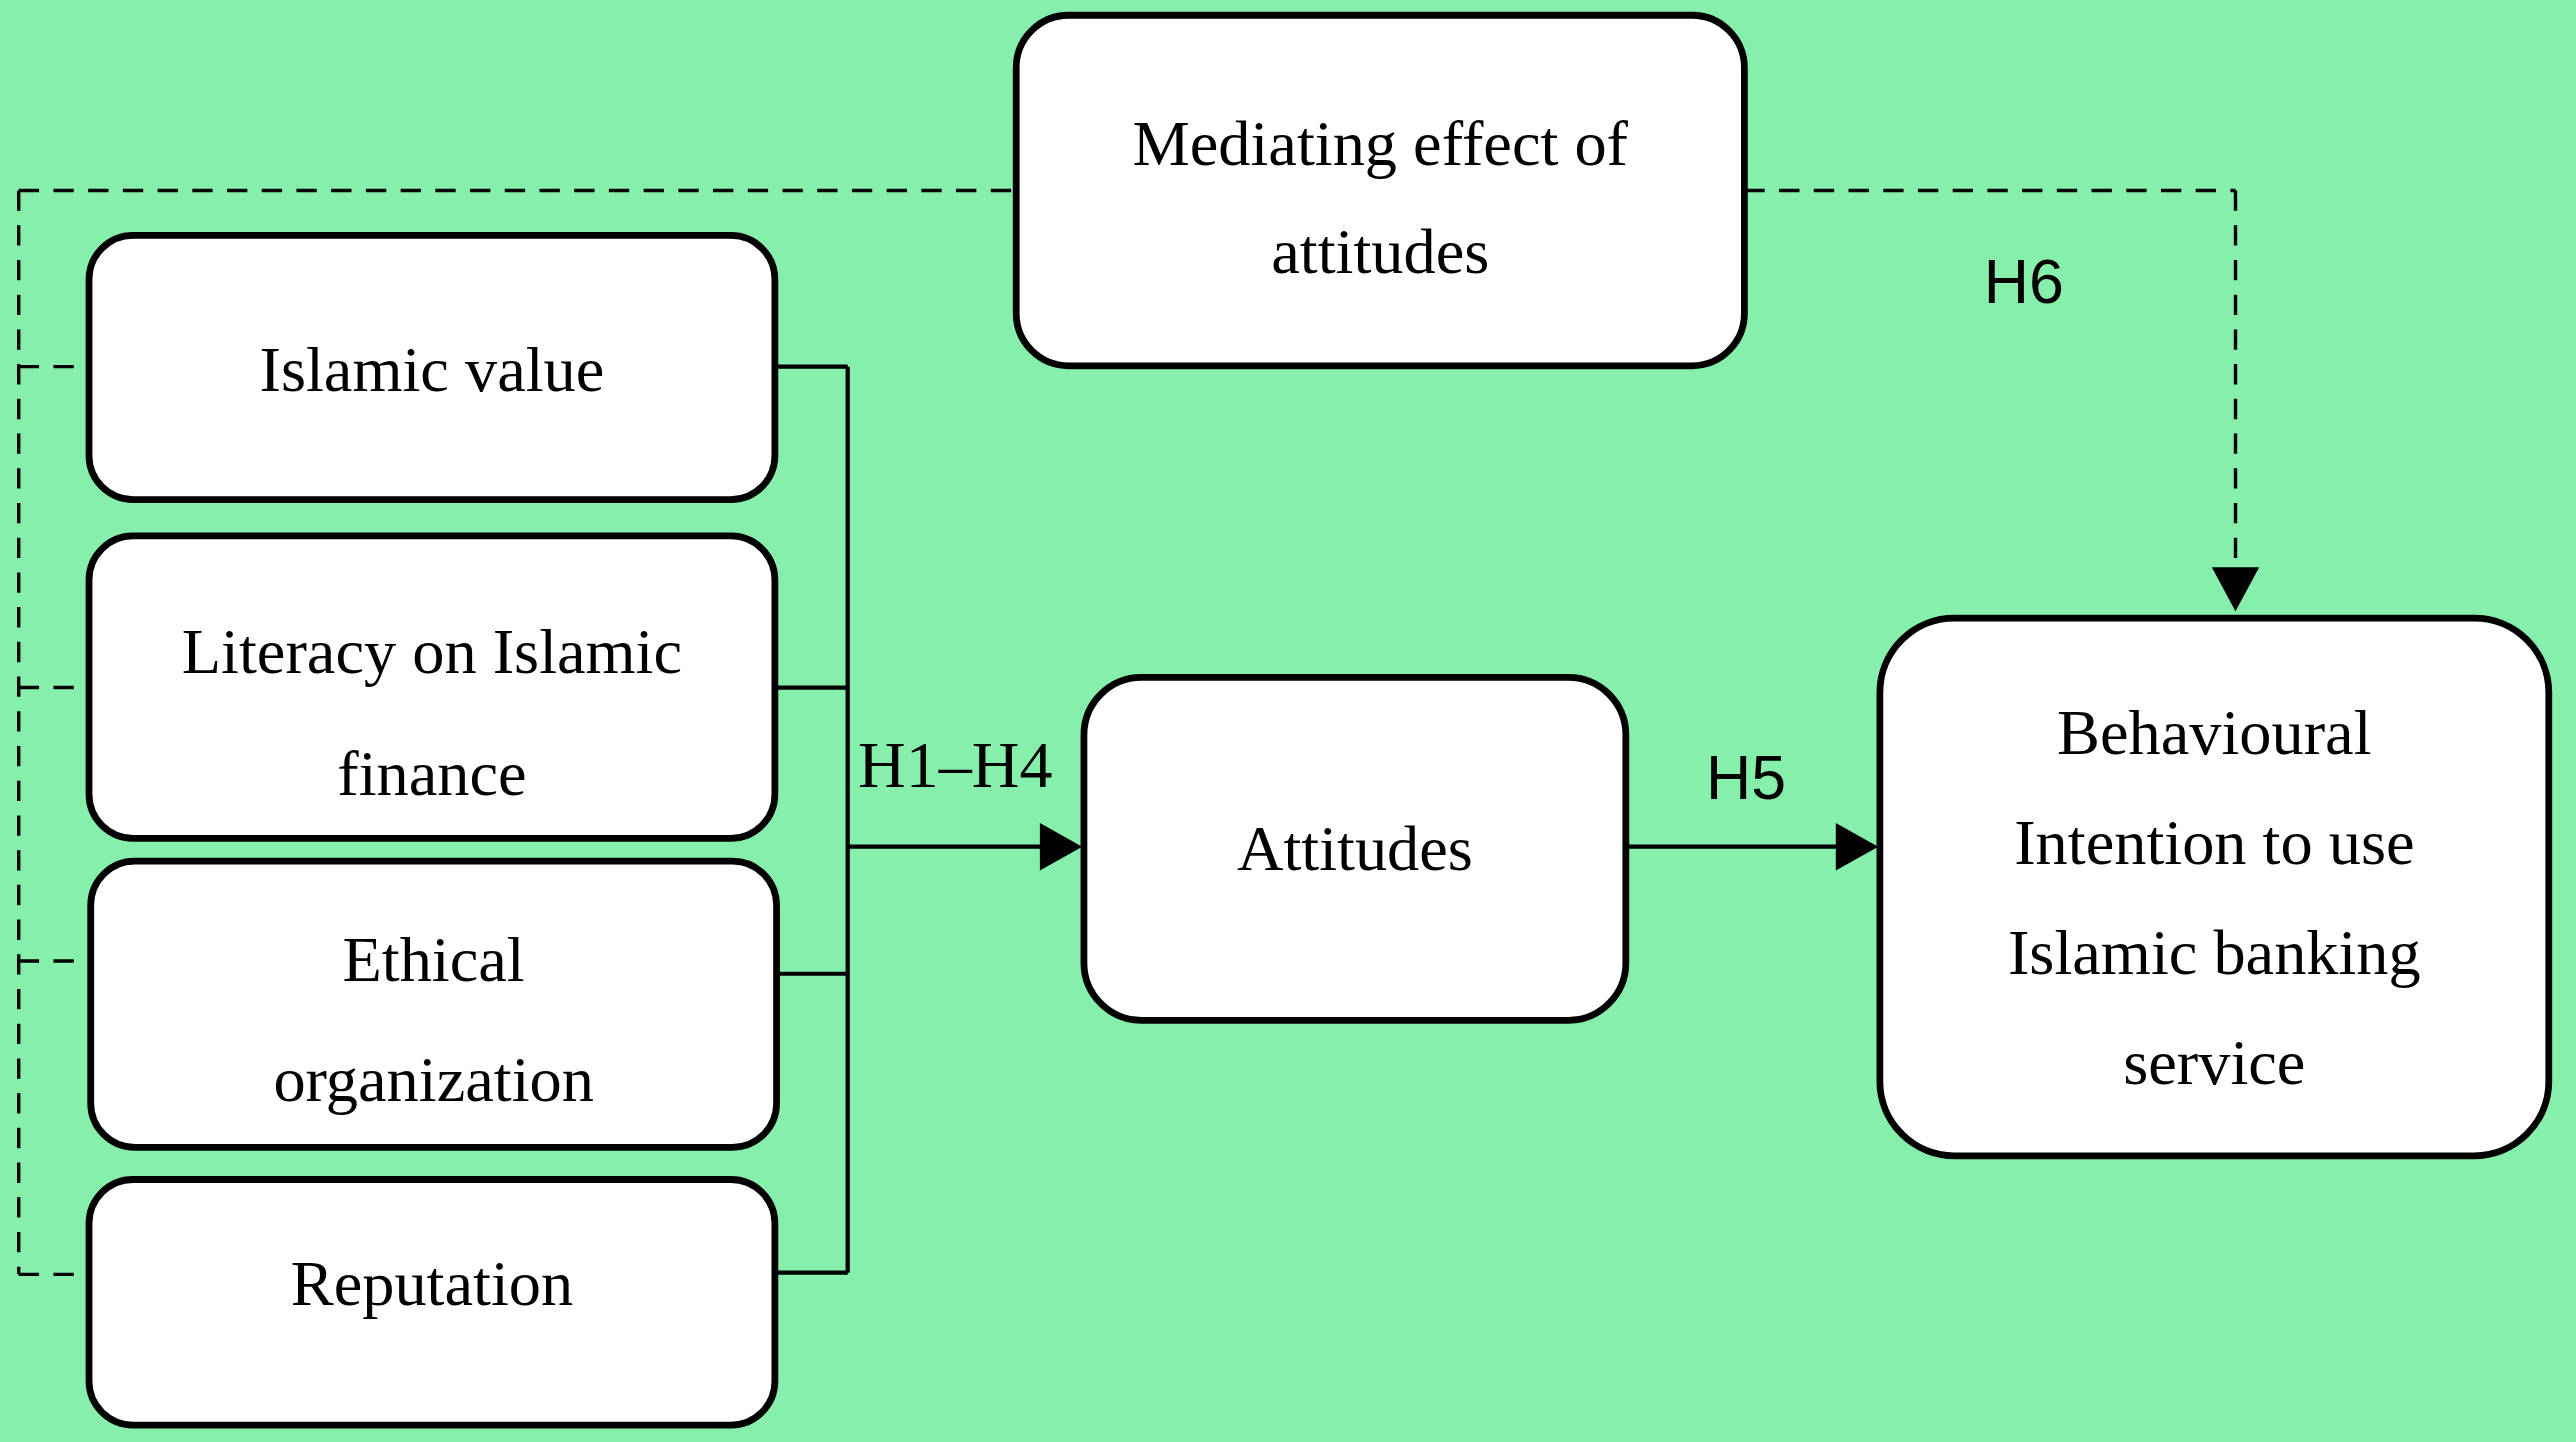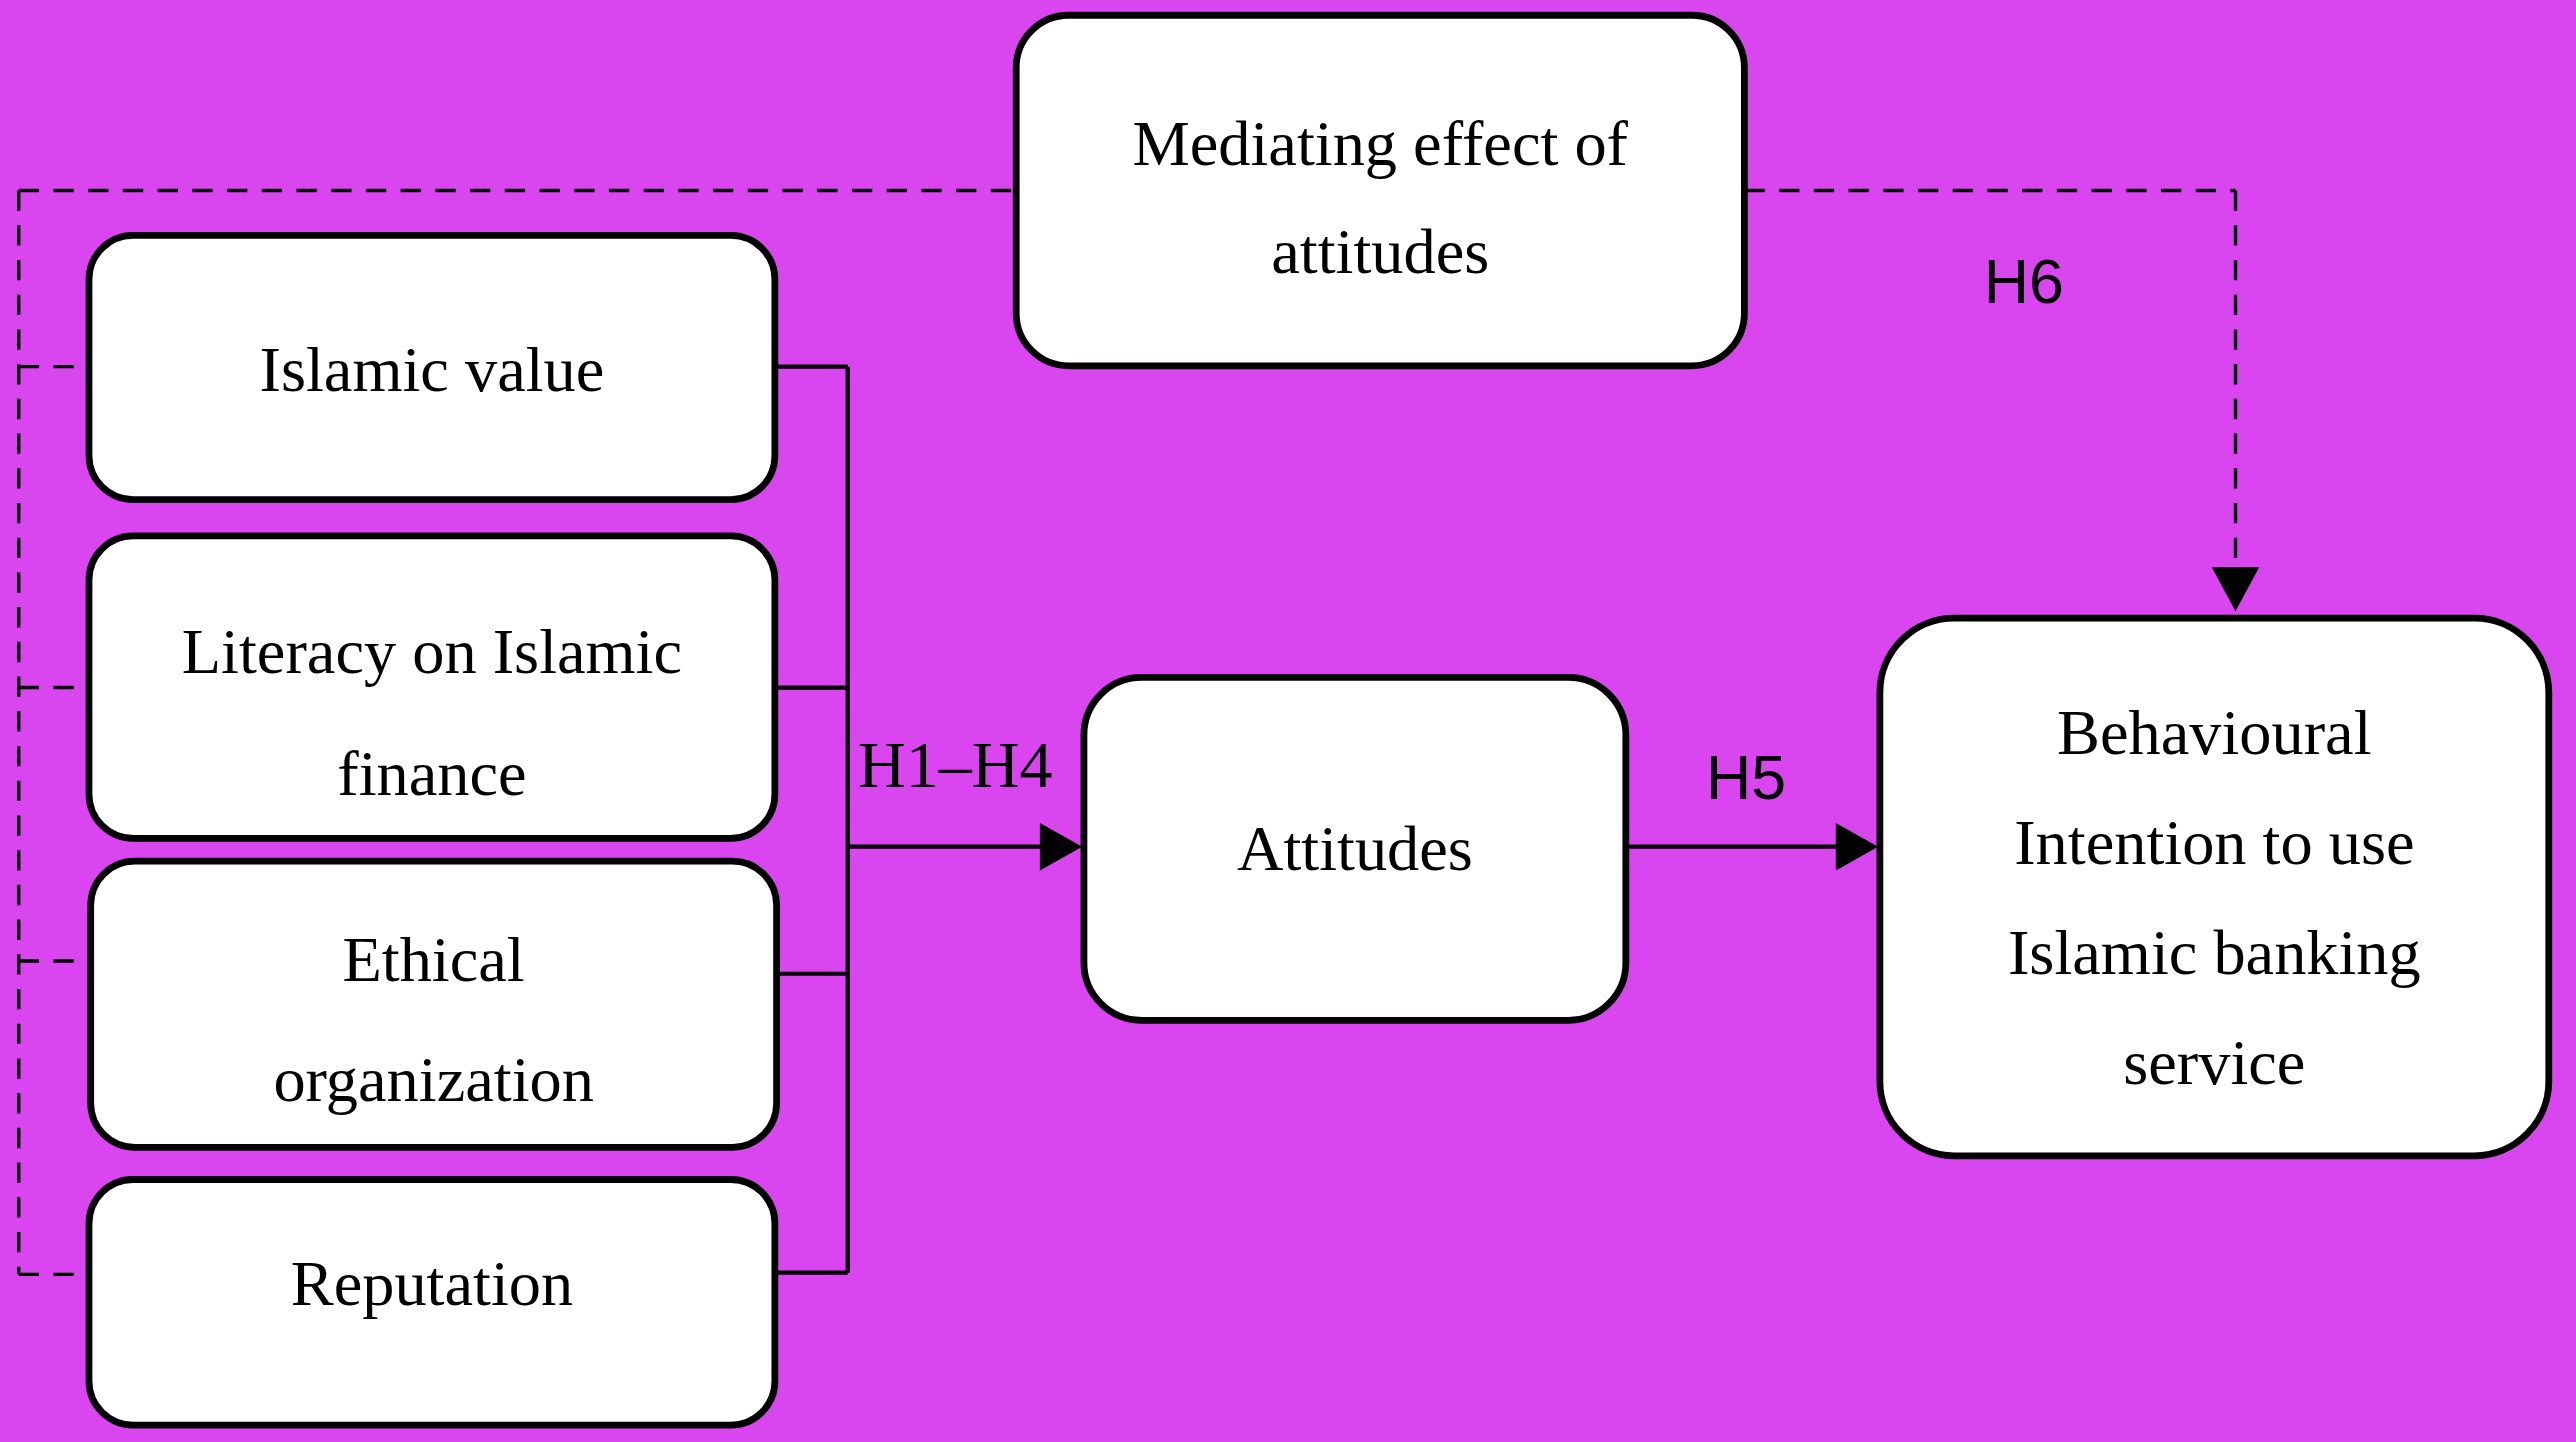--- a/index.html
+++ b/index.html
@@ -3,21 +3,21 @@
 <meta charset="utf-8">
 <style>
   html, body {
     margin: 0;
     padding: 0;
     background: #ffffff;
   }
   .canvas-wrap {
     width: 2576px;
     height: 1442px;
-    background: #d946ef;
+    background: #86efac;
     overflow: hidden;
   }
   svg { display: block; }
   .node-box {
     fill: #ffffff;
     stroke: #000000;
     stroke-width: 8;
   }
   .solid-line {
     stroke: #000000;

